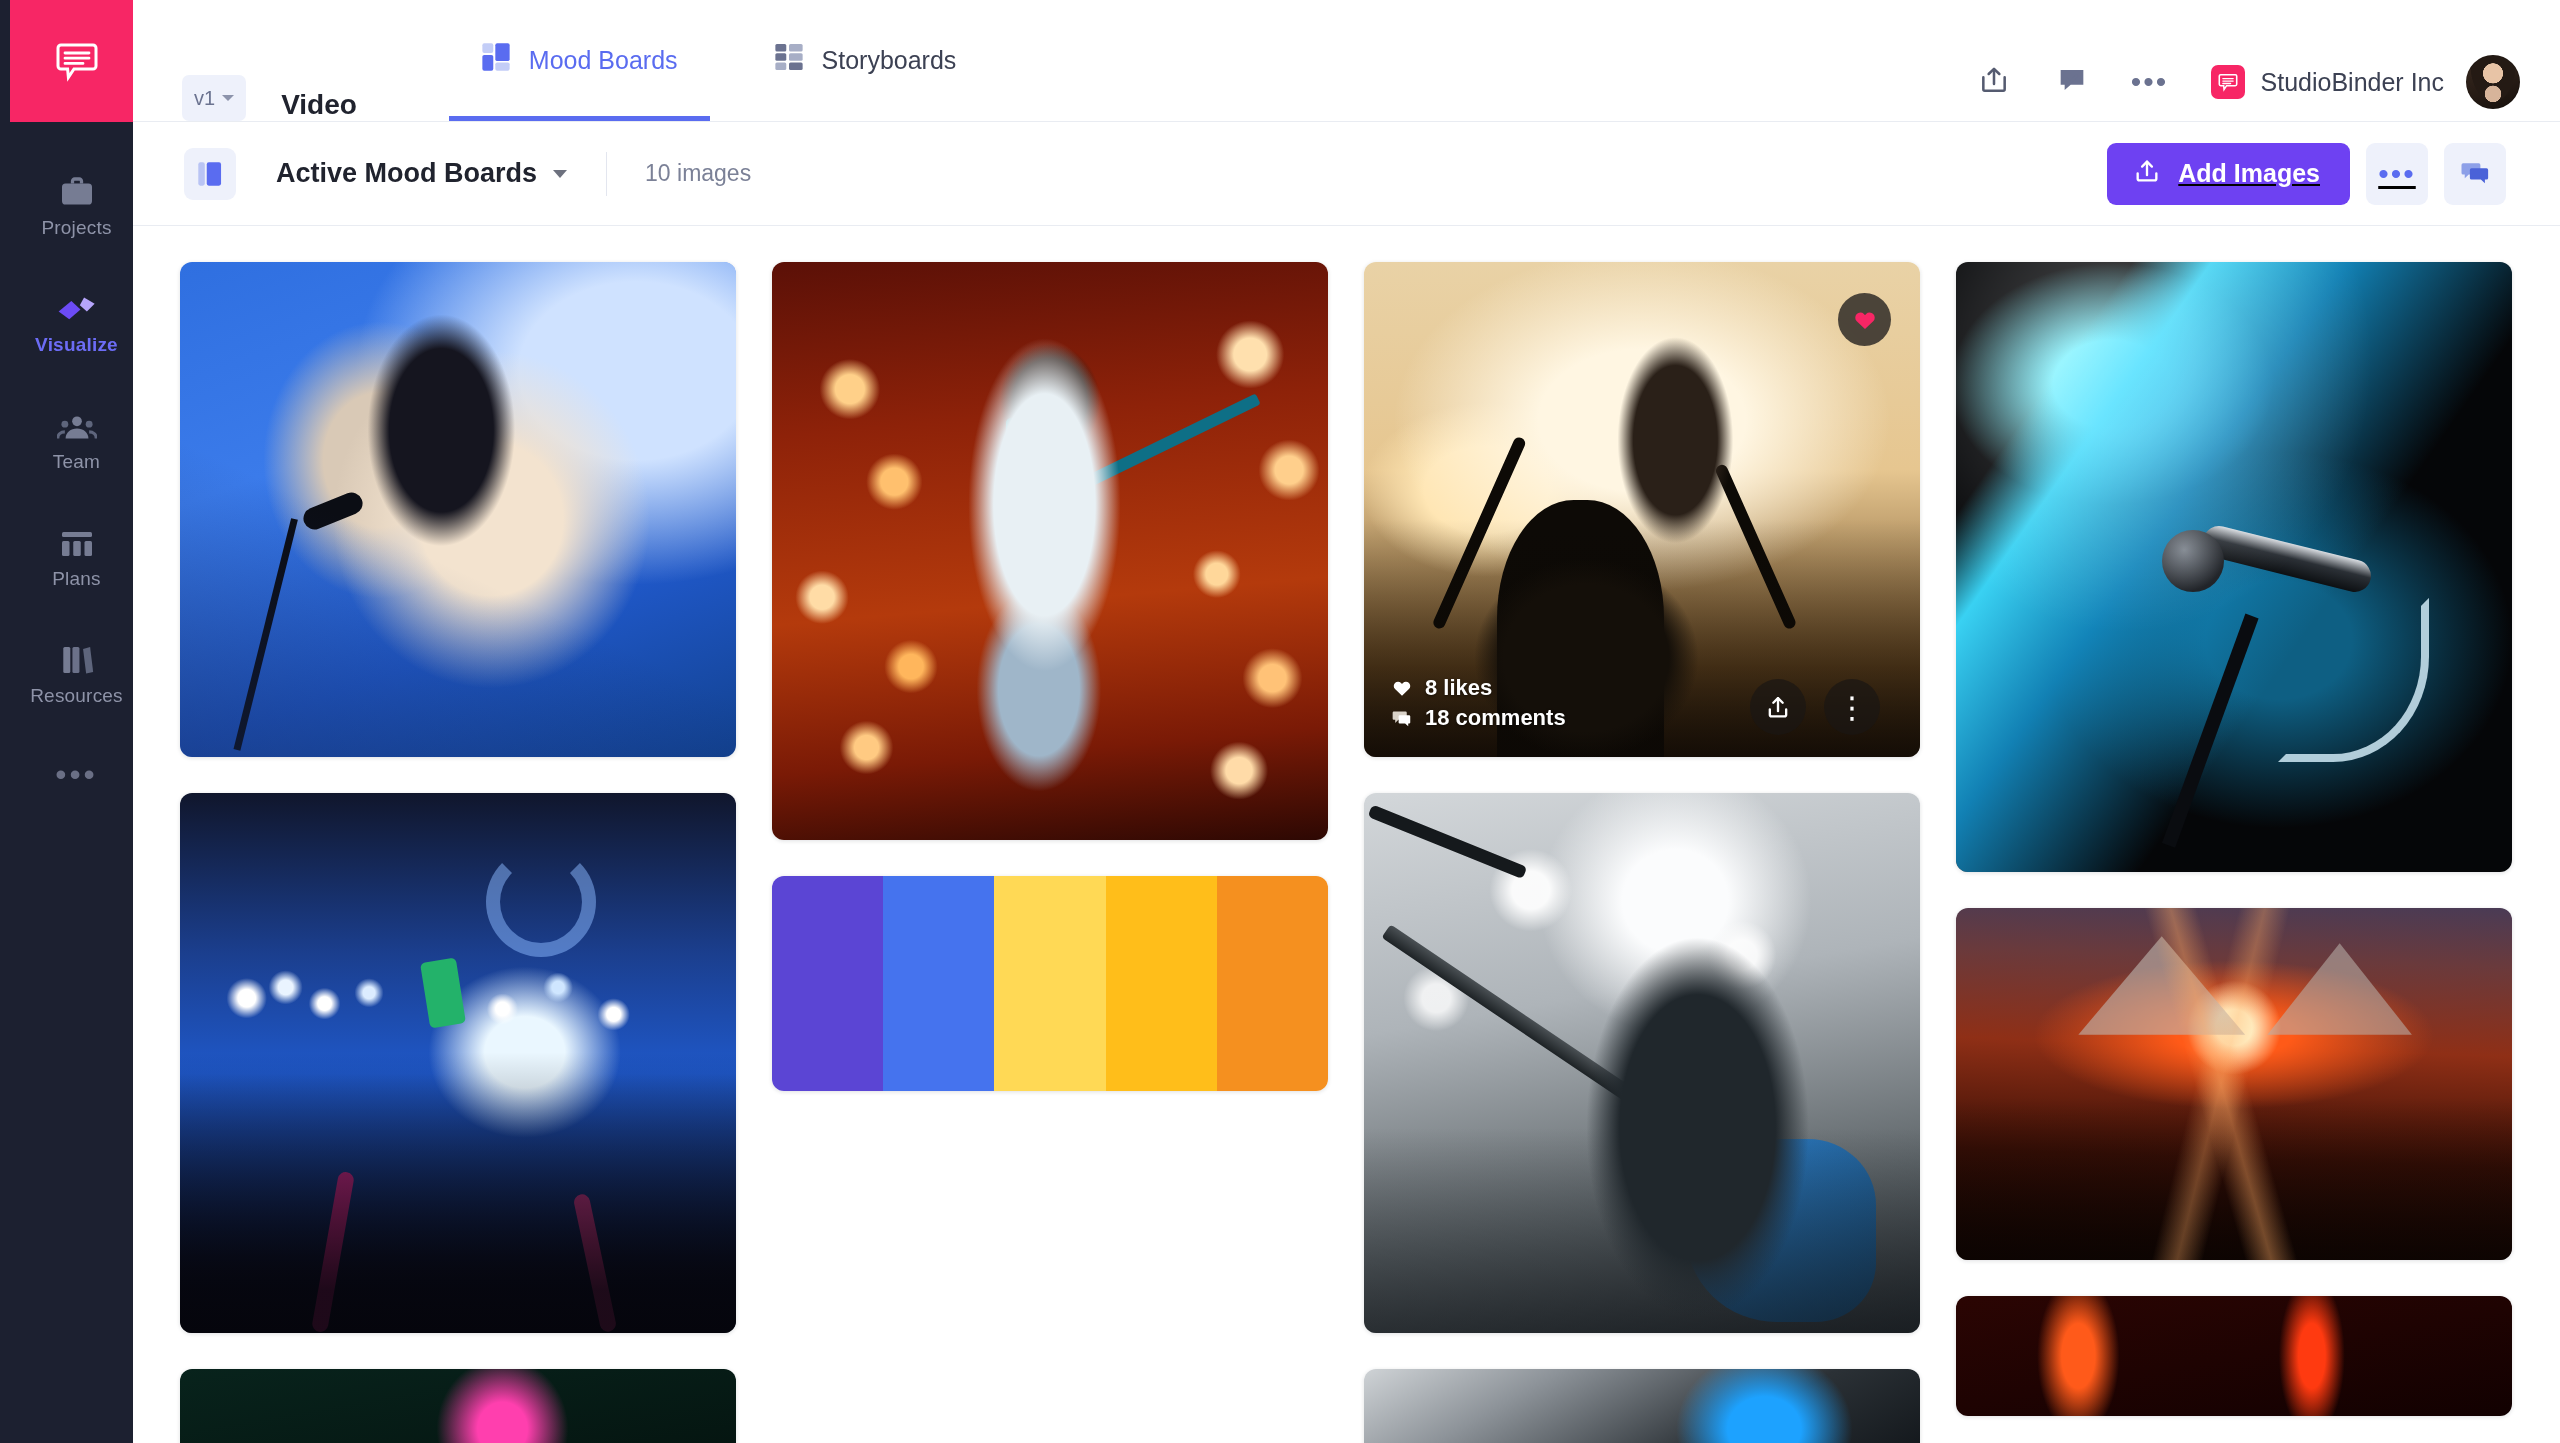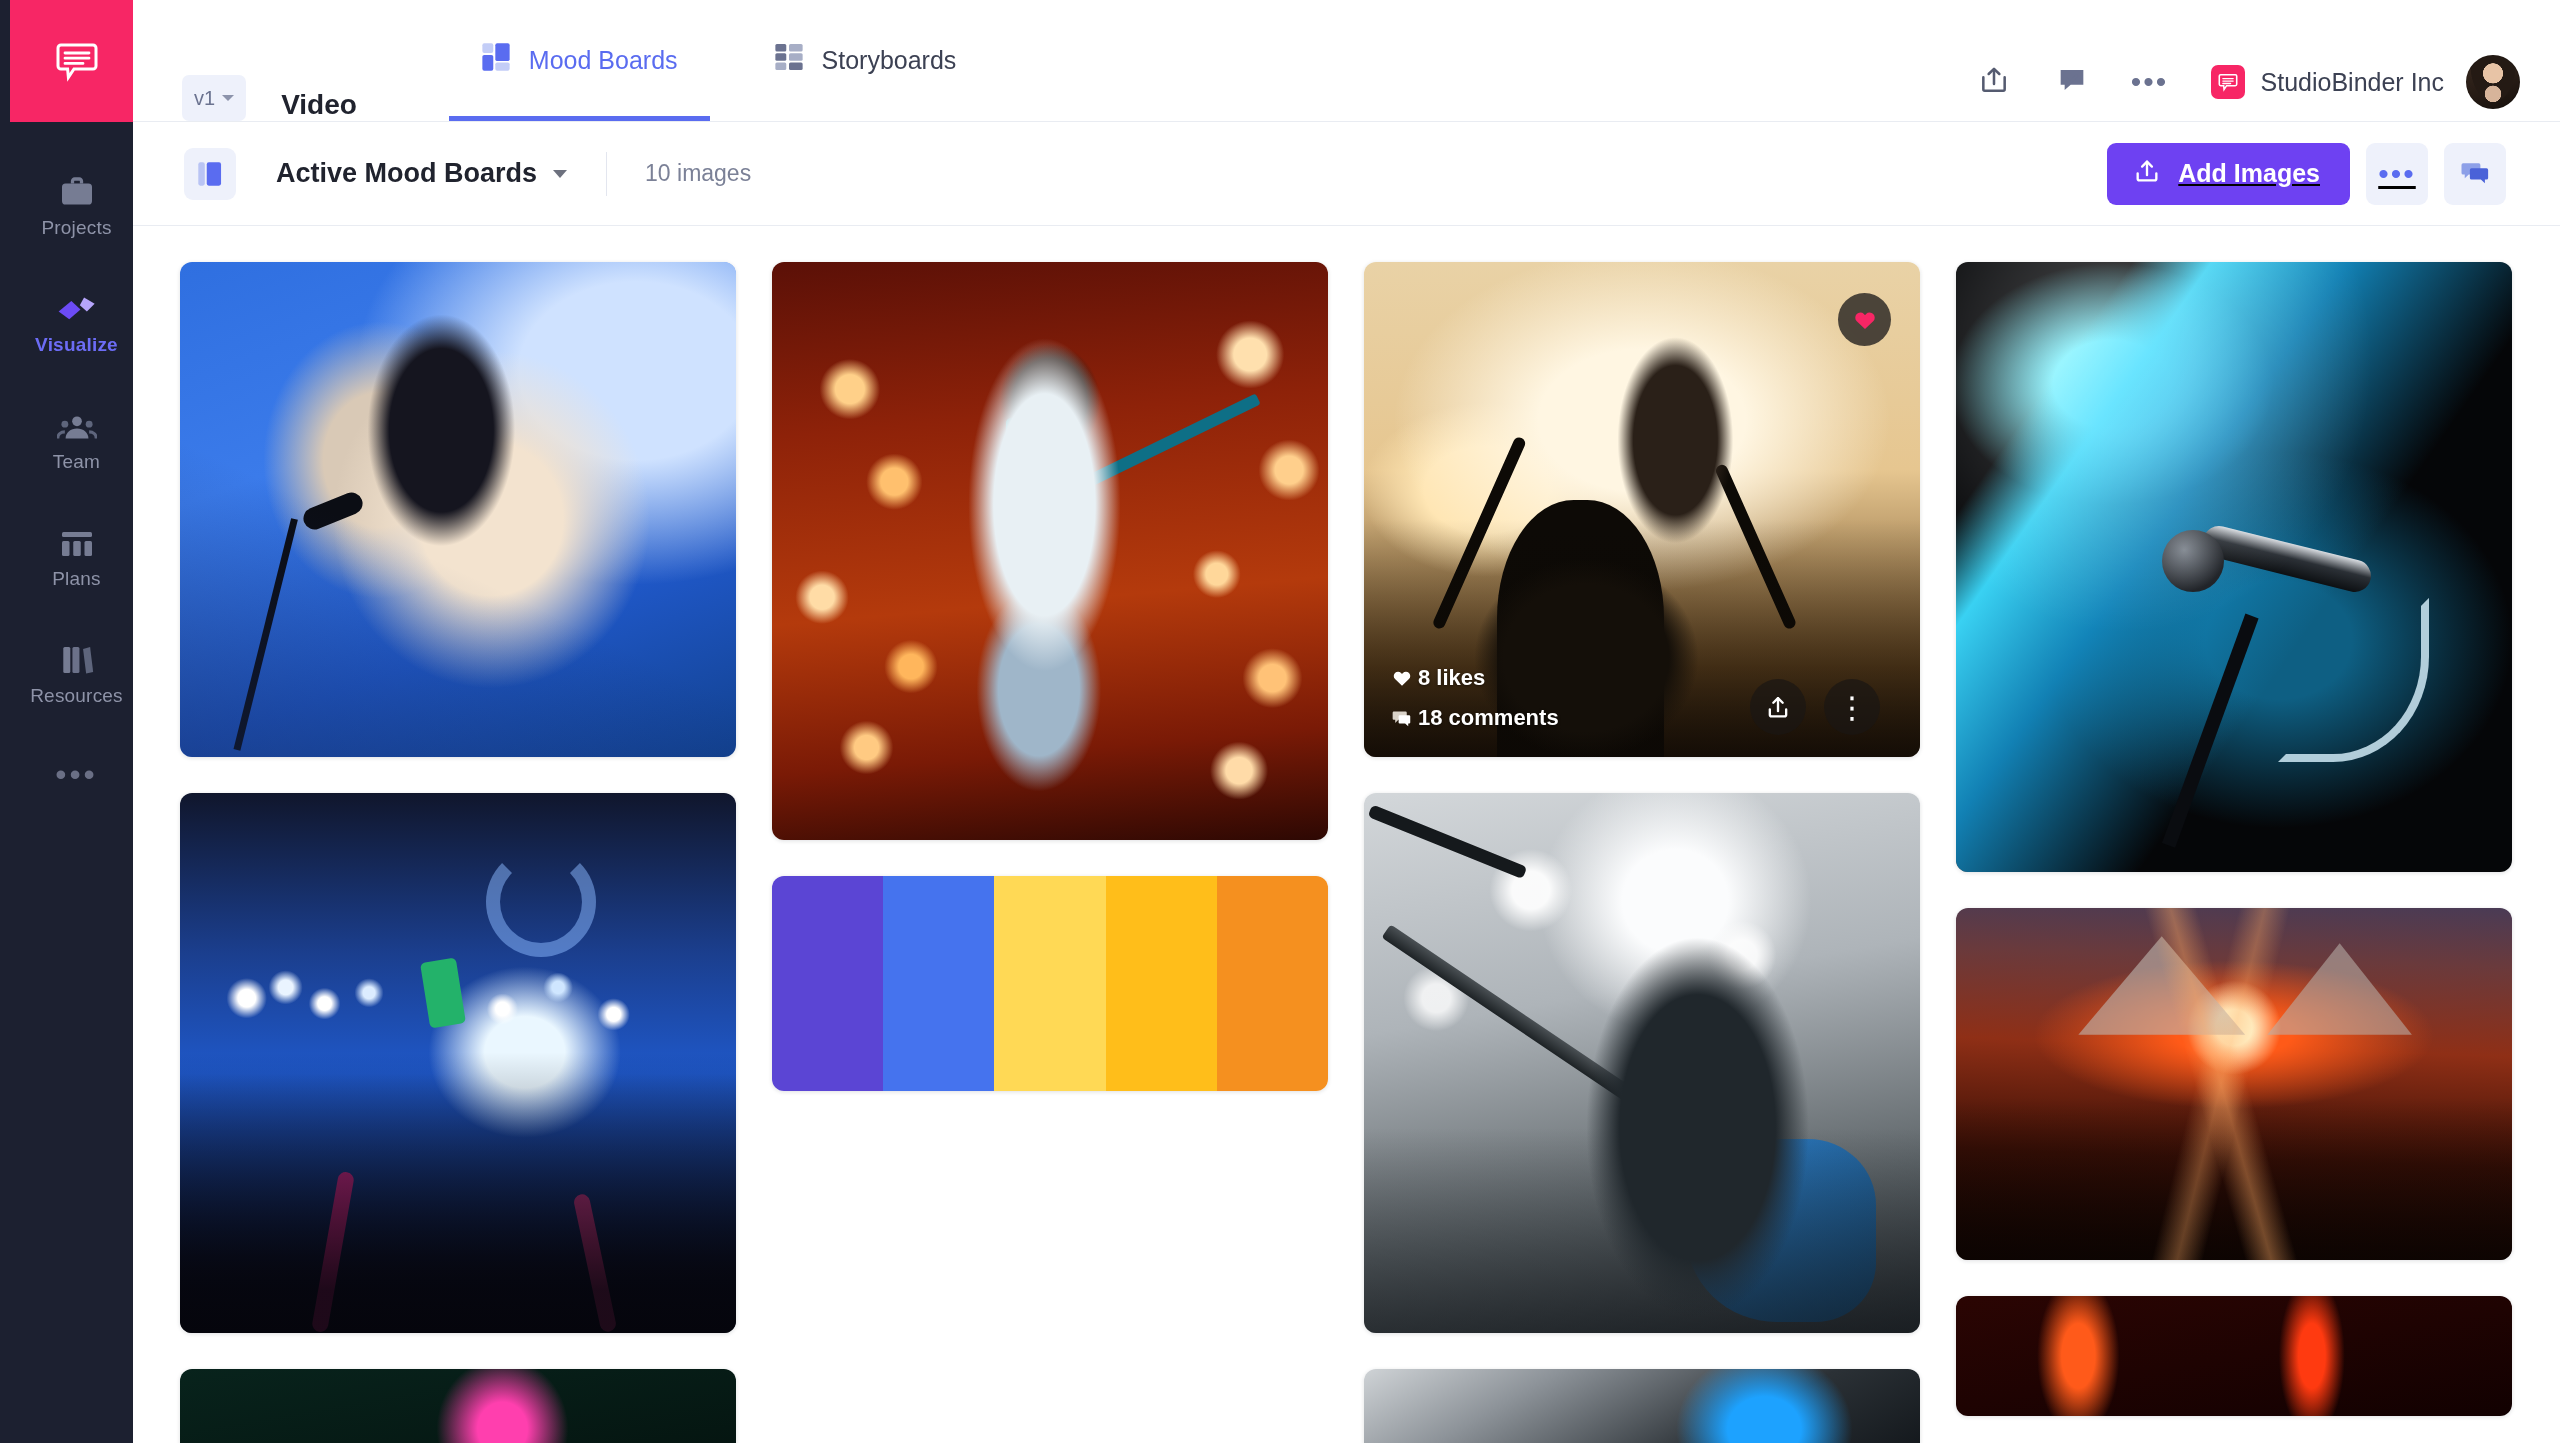--- a/index.html
+++ b/index.html
@@ -120,21 +120,21 @@
   .card-overlay { position: absolute; inset: 0; pointer-events: none; }
   .like-pill {
     position: absolute; top: 31px; right: 29px; width: 53px; height: 53px; border-radius: 50%;
     background: rgba(40,36,34,.82); display: flex; align-items: center; justify-content: center;
     pointer-events: auto; cursor: pointer;
   }
   .stats {
     position: absolute; left: 27px; bottom: 26px; color: #fff;
     font-size: 22px; font-weight: bold; text-shadow: 0 1px 3px rgba(0,0,0,.55);
   }
-  .stat-row { display: flex; align-items: center; gap: 5px; margin-top: 14px; }
+  .stat-row { display: flex; align-items: center; gap: 12px; margin-top: 4px; }
   .action-row { position: absolute; right: 40px; bottom: 22px; display: flex; gap: 18px; pointer-events: auto; }
   .round-btn {
     width: 56px; height: 56px; border-radius: 50%; background: rgba(26,22,20,.72);
     display: flex; align-items: center; justify-content: center; cursor: pointer;
   }
   .vdots { color:#fff; font-size: 30px; line-height: 7px; }
 
   
   .swatch-card { display: flex; border-radius: 12px; overflow: hidden; }
   .swatch { flex: 1 1 0; }

